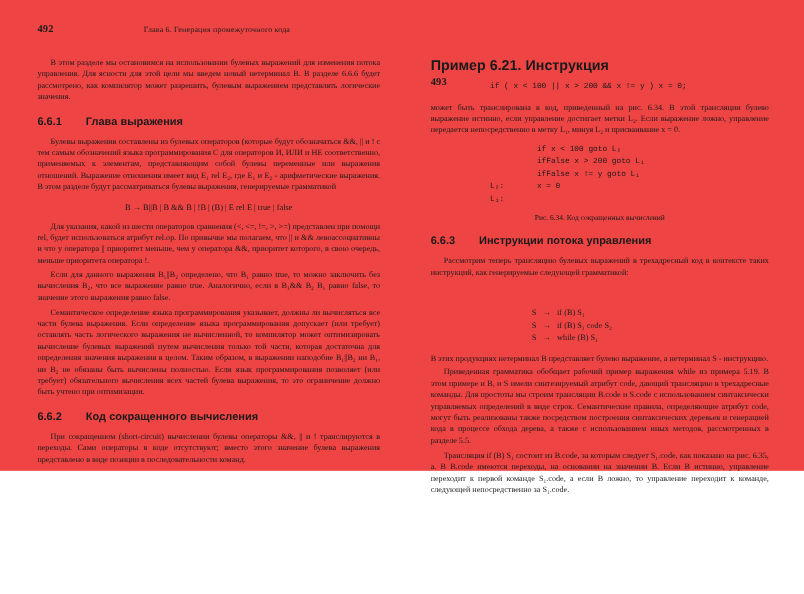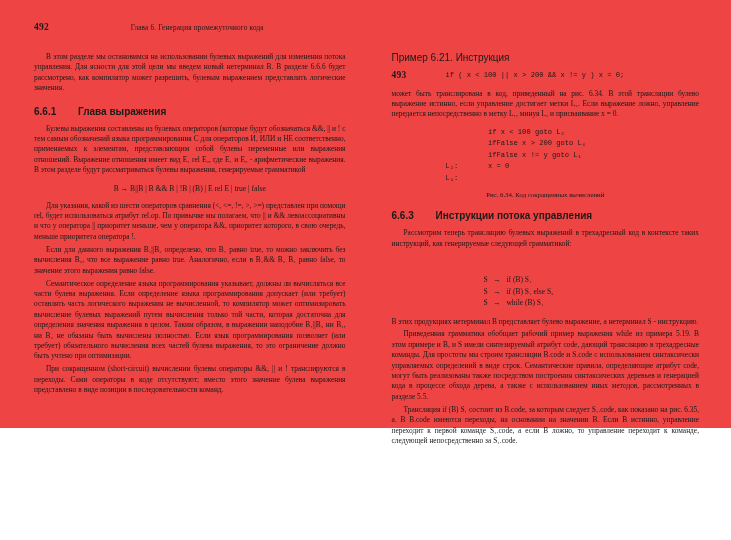--- a/index.html
+++ b/index.html
@@ -82,22 +82,22 @@
     font-family: "Liberation Mono", monospace;
     font-size: 7.1px;
     line-height: 11.5px;
     white-space: pre;
     margin: 7px 0 7px 0;
   }
   .code.indent1 { padding-left: 54px; }
 
   .example-head {
     font-family: "Liberation Sans", sans-serif;
-    font-size: 10px;
-    font-weight: normal;
+    font-size: 13px;
+    font-weight: bold;
     margin: 2px 0 0 0;
   }
 
   .figcap {
     text-align: center;
     font-size: 6.8px;
     margin: 6px 0 10px 0;
   }
 
   .grammar {
@@ -127,20 +127,24 @@
     </h2>
 
     <p>Булевы выражения составлены из булевых операторов (которые будут обозначаться &amp;&amp;, || и ! с тем самым обозначений языка программирования С для операторов И, ИЛИ и НЕ соответственно, применяемых к элементам, представляющим собой булевы переменные или выражения отношений. Выражение отношения имеет вид E₁ rel E₂, где E₁ и E₂ - арифметические выражения. В этом разделе будут рассматриваться булевы выражения, генерируемые грамматикой</p>
 
     <div class="centerline">B → B||B | B &amp;&amp; B | !B | (B) | E rel E | true | false</div>
 
     <p>Для указания, какой из шести операторов сравнения (&lt;, &lt;=, !=, &gt;, &gt;=) представлен при помощи rel, будет использоваться атрибут rel.op. По привычке мы полагаем, что || и &amp;&amp; левоассоциативны и что у оператора || приоритет меньше, чем у оператора &amp;&amp;, приоритет которого, в свою очередь, меньше приоритета оператора !.</p>
     <p>Если для данного выражения B₁||B₂ определено, что B₁ равно true, то можно заключить без вычисления B₂, что все выражение равно true. Аналогично, если в B₁&amp;&amp; B₂ B₁ равно false, то значение этого выражения равно false.</p>
     <p>Семантическое определение языка программирования указывает, должны ли вычисляться все части булева выражения. Если определение языка программирования допускает (или требует) оставлять часть логического выражения не вычисленной, то компилятор может оптимизировать вычисление булевых выражений путем вычисления только той части, которая достаточна для определения значения выражения в целом. Таким образом, в выражении наподобие B₁||B₂ ни B₁, ни B₂ не обязаны быть вычислены полностью. Если язык программирования позволяет (или требует) обязательного вычисления всех частей булева выражения, то это ограничение должно быть учтено при оптимизации.</p>
 
+    <h2 class="sec">
+      <span class="num">6.6.2</span>
+      <span>Код сокращенного вычисления</span>
+    </h2>
 
     <p>При сокращенном (short-circuit) вычислении булевы операторы &amp;&amp;, || и ! транслируются в переходы. Сами операторы в коде отсутствуют; вместо этого значение булева выражения представлено в виде позиции в последовательности команд.</p>
   </div>
 
   <div class="col right">
     <div class="runhead right">
       <span class="pageno">493</span>
     </div>
 
     <div class="example-head">
@@ -162,21 +166,21 @@
 
     <h2 class="sec">
       <span class="num">6.6.3</span>
       <span>Инструкции потока управления</span>
     </h2>
 
     <p>Рассмотрим теперь трансляцию булевых выражений в трехадресный код в контексте таких инструкций, как генерируемые следующей грамматикой:</p>
 
     <div class="grammar">
       <div class="row">S   →   if (B) S₁</div>
-      <div class="row">S   →   if (B) S₁ else S₂</div>
+      <div class="row">S   →   if (B) S₁ code S₂</div>
       <div class="row">S   →   while (B) S₁</div>
     </div>
 
     <p class="noind">В этих продукциях нетерминал B представляет булево выражение, а нетерминал S - инструкцию.</p>
     <p>Приведенная грамматика обобщает рабочий пример выражения while из примера 5.19. В этом примере и B, и S имели синтезируемый атрибут code, дающий трансляцию в трехадресные команды. Для простоты мы строим трансляции B.code и S.code с использованием синтаксически управляемых определений в виде строк. Семантические правила, определяющие атрибут code, могут быть реализованы также посредством построения синтаксических деревьев и генерацией кода в процессе обхода дерева, а также с использованием иных методов, рассмотренных в разделе 5.5.</p>
     <p>Трансляция if (B) S₁ состоит из B.code, за которым следует S₁.code, как показано на рис. 6.35, а. В B.code имеются переходы, на основании на значении B. Если B истинно, управление переходит к первой команде S₁.code, а если B ложно, то управление переходит к команде, следующей непосредственно за S₁.code.</p>
   </div>
 
 </div>
 

